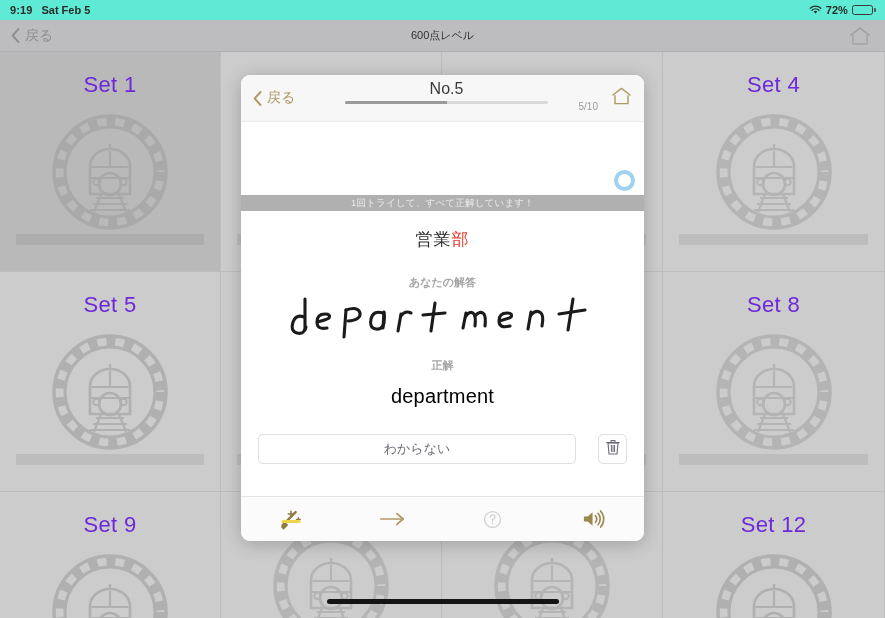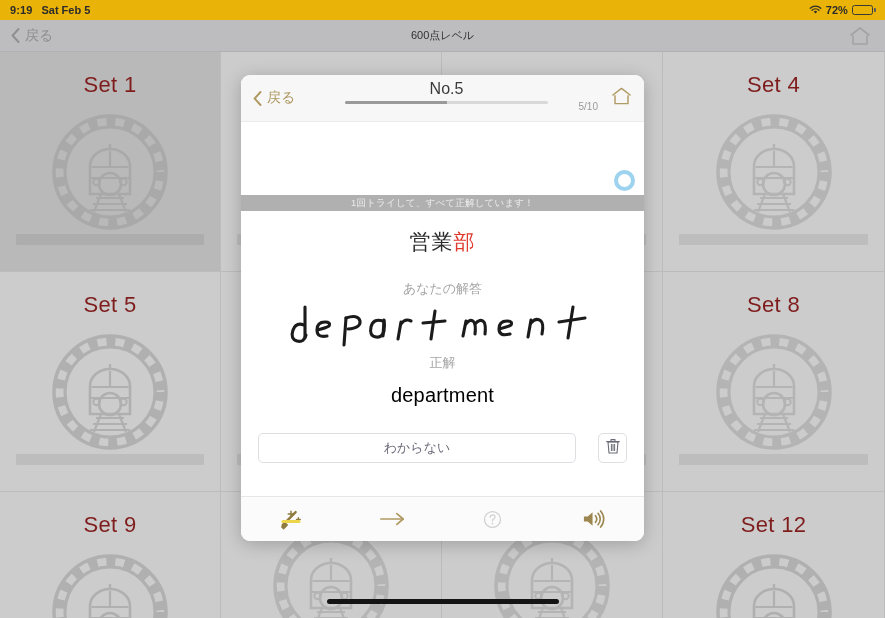--- a/index.html
+++ b/index.html
@@ -7,21 +7,21 @@
     width: 885px; height: 618px;
     font-family: "Liberation Sans", "DejaVu Sans", sans-serif;
     overflow: hidden;
     background: #c9c9c9;
   }
   #root { position: relative; width: 885px; height: 618px; }
 
   
   .statusbar {
     position: absolute; top: 0; left: 0; width: 885px; height: 20px;
-    background: #eab308;
+    background: #5eead4;
     display: flex; align-items: center;
     font-size: 11px; color: #2b2b2b; font-weight: bold;
   }
   .sb-left { display: flex; align-items: center; gap: 9px; padding-left: 10px; }
   .sb-right { margin-left: auto; display: flex; align-items: center; gap: 4px; padding-right: 9px; }
   .sb-time { letter-spacing: .1px; }
   .sb-date { font-weight: bold; }
   .wifi-ic { display: inline-block; width: 13px; height: 10px; position: relative; }
   .wifi-ic svg { display: block; }
   .batt { display: inline-flex; align-items: center; }
@@ -58,21 +58,21 @@
   }
   .setcard {
     position: relative;
     border-right: 1px solid #bcbcbc;
     border-bottom: 1px solid #bcbcbc;
     background: #cccccc;
     display: flex; flex-direction: column; align-items: center;
     padding-top: 20px;
   }
   .setcard.selected { background: #b9b9b9; }
-  .set-label { font-size: 22px; color: #7f1d1d; letter-spacing: .3px; }
+  .set-label { font-size: 22px; color: #6d28d9; letter-spacing: .3px; }
   .train-wrap { margin-top: 12px; width: 124px; height: 124px; }
   .train-wrap svg { display: block; width: 124px; height: 124px; }
   .set-prog {
     position: absolute; bottom: 26px; left: 16px; right: 16px;
     height: 11px; background: #bdbdbd; border-radius: 1px;
   }
   .setcard.selected .set-prog { background: #adadad; }
 
   
   .modal {
@@ -113,33 +113,33 @@
     border: 4.5px solid #9ed3f0; background: #ffffff;
   }
 
   .notice {
     height: 16px; background: #b0b0b0; color: #ececec;
     font-size: 9.5px; display: flex; align-items: center; justify-content: center;
     letter-spacing: .2px; flex: 0 0 auto;
   }
 
   .body-area { flex: 1 1 auto; display: flex; flex-direction: column; align-items: center; background: #fff; position: relative; }
-  .jp-word { margin-top: 17px; font-size: 21px; color: #2a2a2a; letter-spacing: 1px; }
+  .jp-word { margin-top: 17px; font-size: 17px; color: #2a2a2a; letter-spacing: 1px; }
   .jp-word .hl { color: #e0392c; }
 
-  .sub-label { font-size: 13px; color: #a5a5a5; }
+  .sub-label { font-size: 11px; color: #a5a5a5; font-weight: bold; }
   .yourans-label { margin-top: 24px; }
 
   .handwriting {
     margin-top: 4px; height: 52px;
     display: flex; align-items: center; justify-content: center;
   }
   .handwriting svg { display: block; }
 
-  .correct-label { }
+  .correct-label { margin-top: 12px; }
   .correct-word { margin-top: 12px; font-size: 20px; color: #000000; letter-spacing: .2px; }
 
   .btn-row {
     margin-top: 26px; display: flex; align-items: center; gap: 22px;
   }
   .dontknow-btn {
     width: 318px; height: 30px; border: 1px solid #dedee3; border-radius: 5px;
     background: #fff; display: flex; align-items: center; justify-content: center;
     font-size: 13px; color: #6a6a78;
   }

